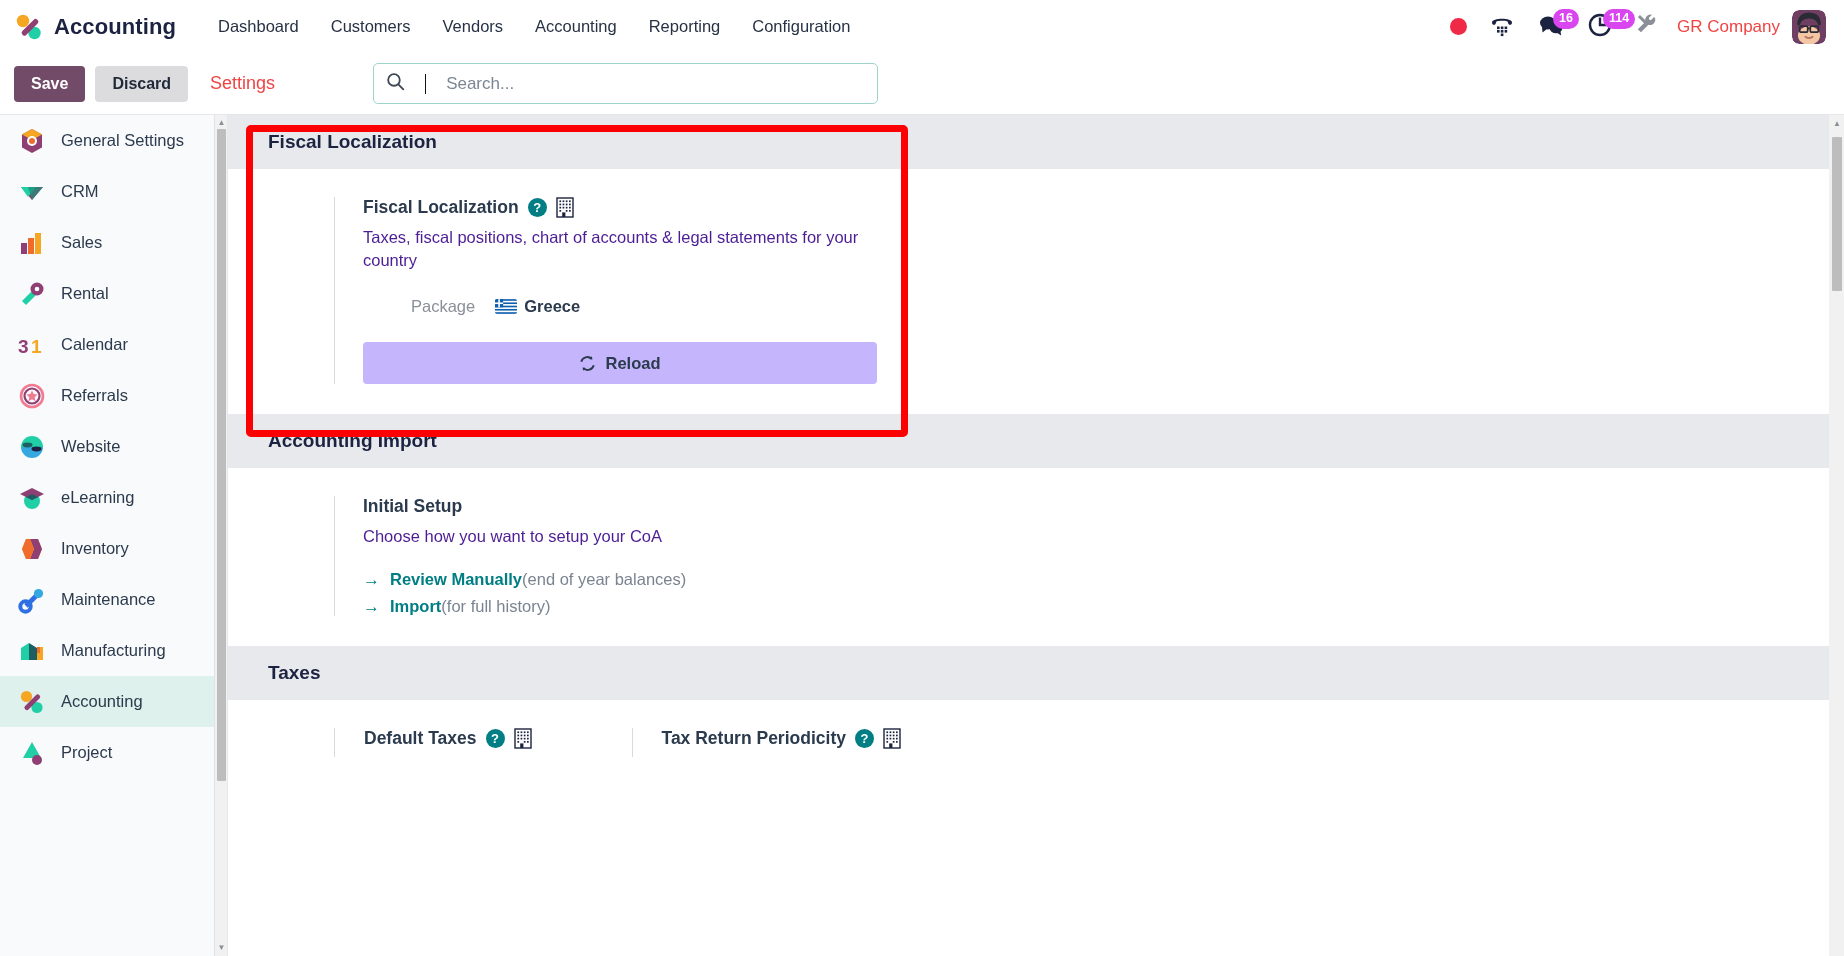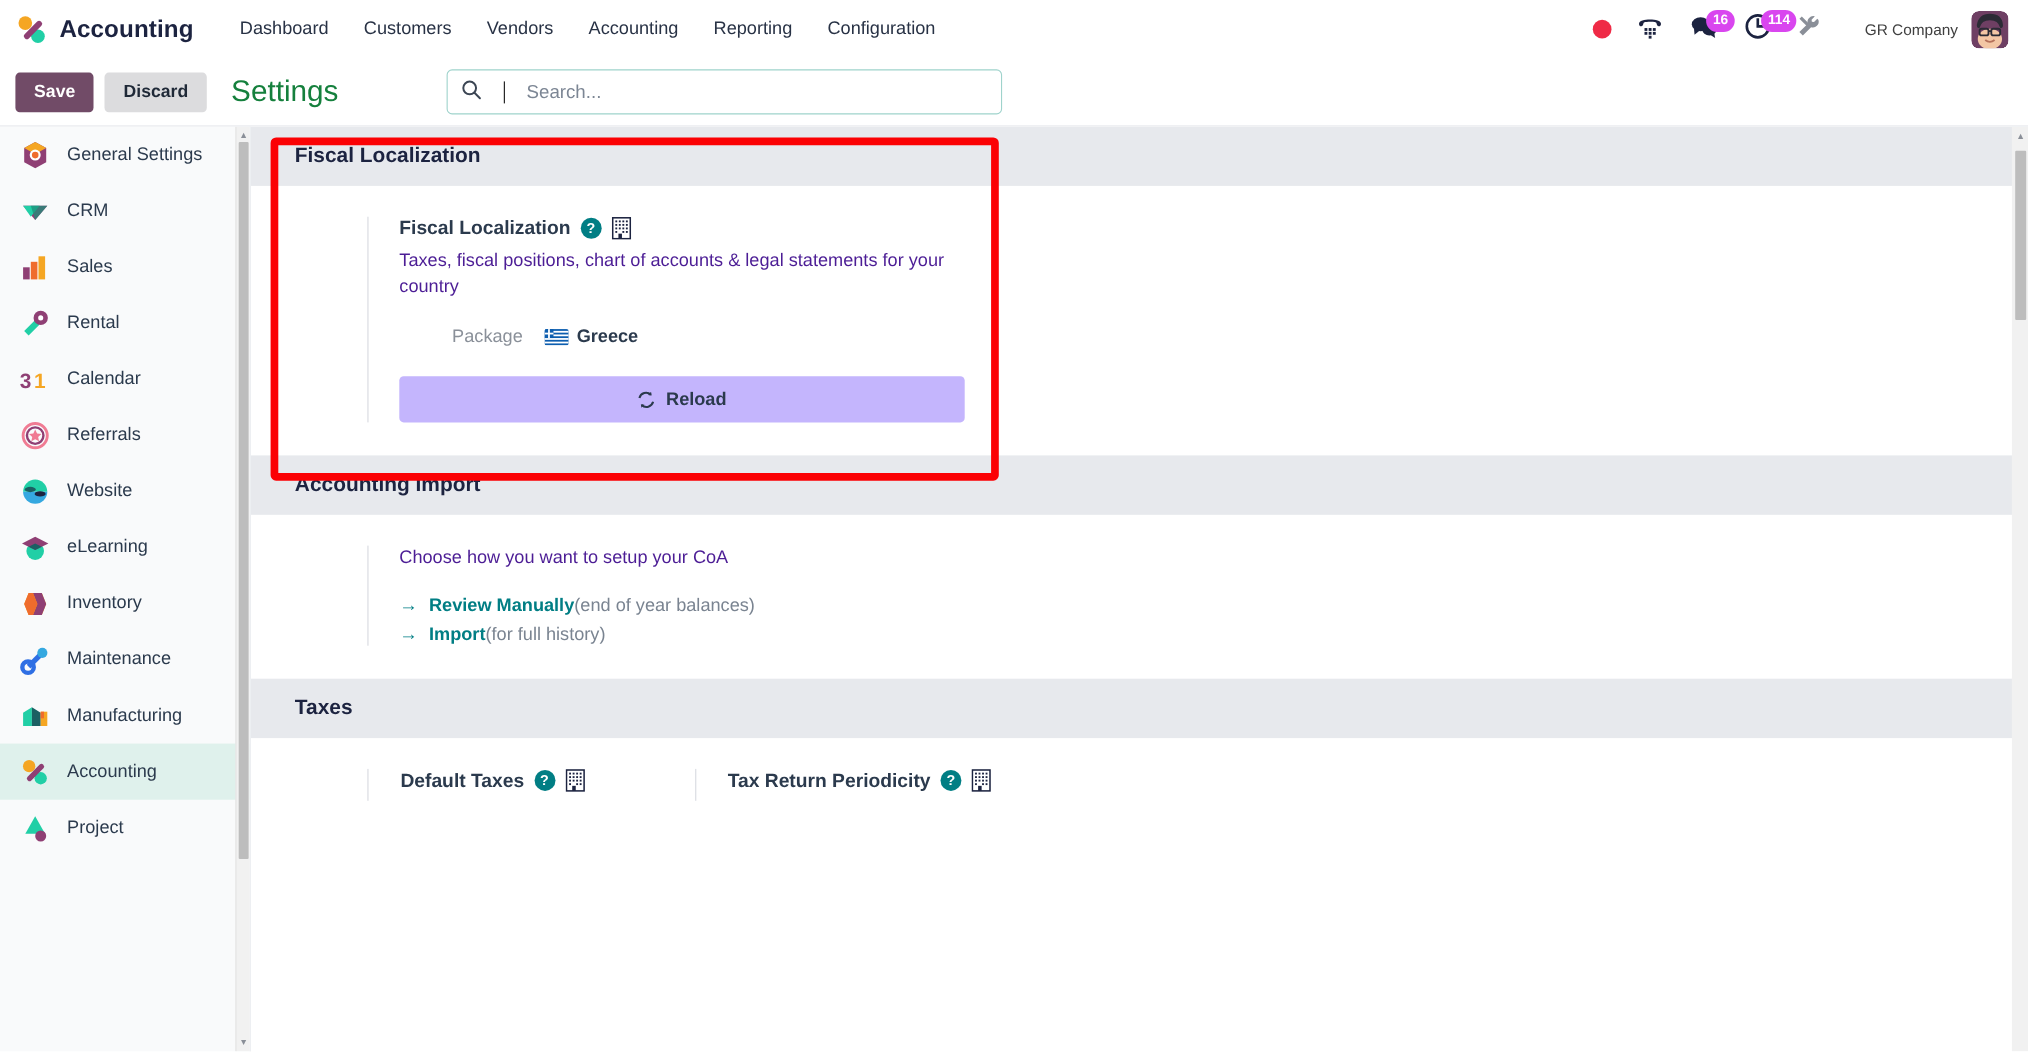--- a/index.html
+++ b/index.html
@@ -54,22 +54,22 @@
     top: 2px; left: 27px;
     background: #d946ef; color: #fff;
     font-size: 12.5px; font-weight: 700;
     border-radius: 11px;
     min-width: 23px; height: 20px;
     padding: 0 6px;
     display: flex; align-items: center; justify-content: center;
     line-height: 1;
   }
   .company-name {
-    font-size: 14px; color: #404040;
-    padding: 0 12px 0 8px; cursor: pointer; white-space: nowrap; margin-left: 20px;
+    font-size: 17px; color: #ef4444;
+    padding: 0 12px 0 8px; cursor: pointer; white-space: nowrap;
   }
   .avatar {
     width: 34px; height: 34px; border-radius: 7px;
     overflow: hidden; cursor: pointer; display: block;
   }
 
   
   .ctrlpanel {
     height: 62px;
     display: flex; align-items: center;
@@ -86,21 +86,21 @@
     font-family: inherit;
   }
   .btn-discard {
     background: #dcdcde; color: #1f2937;
     border: none; border-radius: 4px;
     font-size: 16px; font-weight: 600;
     padding: 9px 17px; margin-left: 10px; cursor: pointer;
     font-family: inherit;
   }
   .panel-title {
-    font-size: 27px; color: #15803d;
+    font-size: 18px; color: #ef4444;
     margin-left: 22px; white-space: nowrap;
   }
   .searchwrap {
     margin-left: 98px;
     width: 505px;
     height: 41px;
     border: 1px solid #9fd3cc;
     border-radius: 5px;
     display: flex; align-items: center;
     padding: 16px 12px; gap: 20px;
@@ -590,20 +590,23 @@
             <span>Reload</span>
           </button>
         </div>
       </div>
     </div>
 
     <div>
       <div class="section-head">Accounting Import</div>
       <div class="section-body">
         <div class="setting-block">
+          <div class="setting-title">
+            <span>Initial Setup</span>
+          </div>
           <div class="setting-desc">Choose how you want to setup your CoA</div>
 
           <div class="links-wrap">
             <div class="link-row">
               <span class="arrow-ico">→</span>
               <span><span class="link-main">Review Manually</span><span class="link-note">(end of year balances)</span></span>
             </div>
             <div class="link-row">
               <span class="arrow-ico">→</span>
               <span><span class="link-main">Import</span><span class="link-note">(for full history)</span></span>

